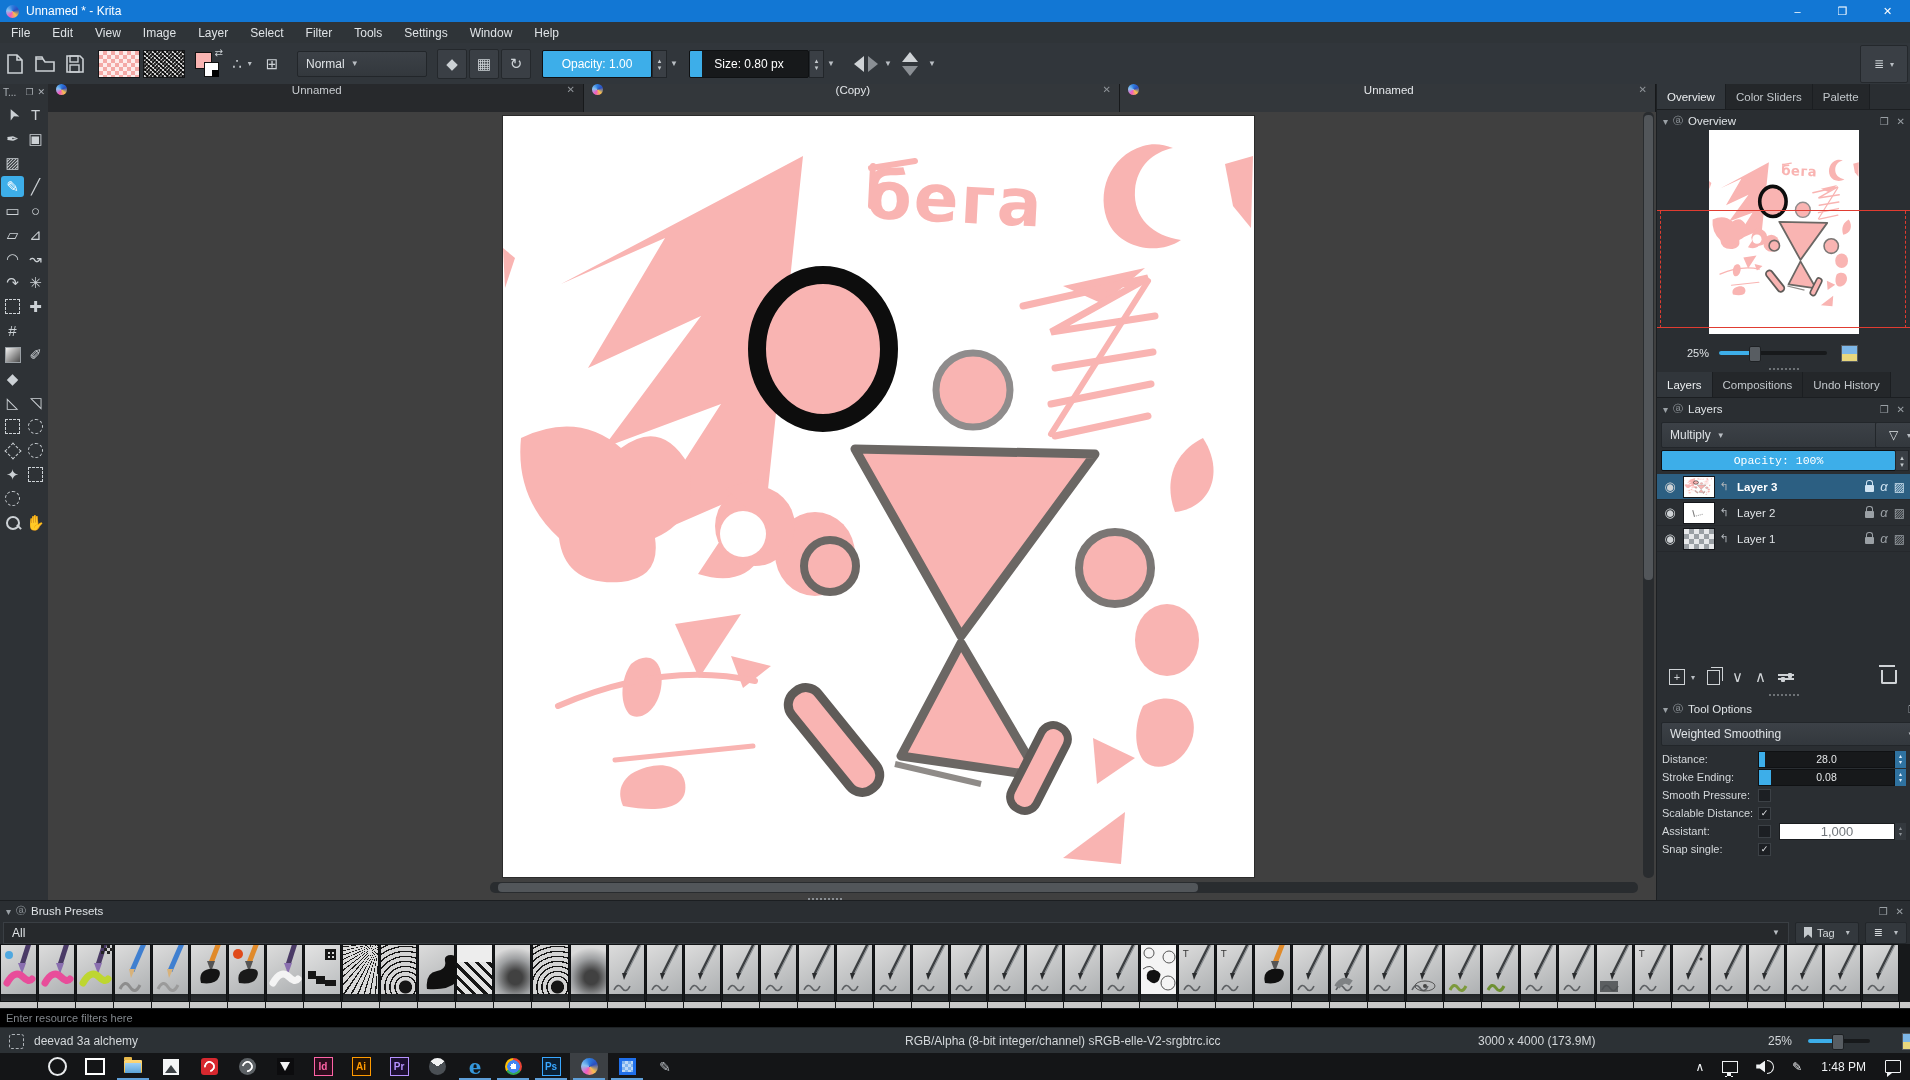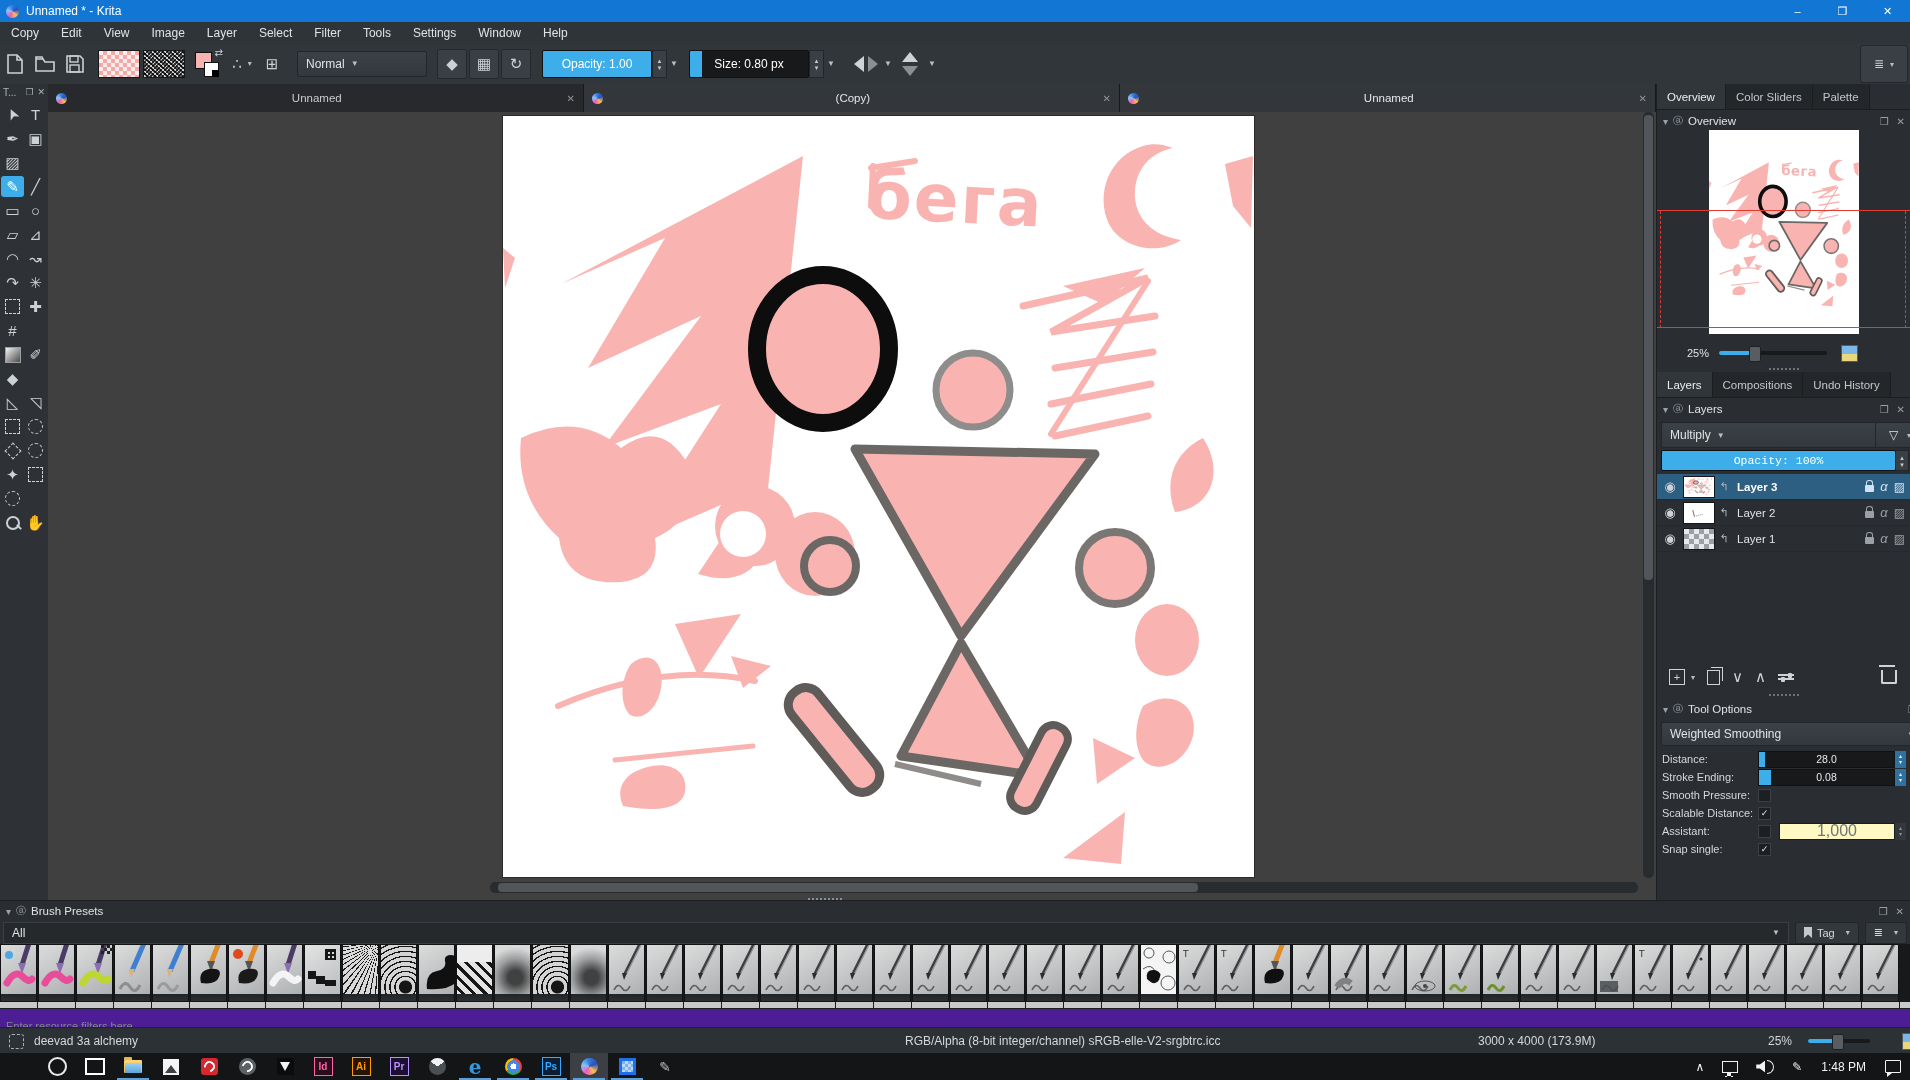--- a/index.html
+++ b/index.html
@@ -59,21 +59,21 @@
   .tact{background:#3daee9;}
   .tact .tg{color:#fff;}
   .i-dsq{width:13px;height:13px;border:1.5px dashed #ccd1d5;}
   .i-dcirc{width:13px;height:13px;border:1.5px dashed #ccd1d5;border-radius:50%;}
   .i-ddia{width:10px;height:10px;border:1.5px dashed #ccd1d5;transform:rotate(45deg);}
   .i-grad{width:14px;height:14px;border:1px solid #9aa0a5;background:linear-gradient(135deg,#f2f2f2,#4a4a4a);}
   .i-mag{position:relative;width:10px;height:10px;border:2px solid #ccd1d5;border-radius:50%;}
   .i-mag::after{content:"";position:absolute;left:8px;top:8px;width:6px;height:2px;background:#ccd1d5;transform:rotate(45deg);}
   #docarea{position:absolute;left:48px;top:84px;width:1608px;height:816px;}
   #tabrow{height:28px;display:flex;background:#1f2225;border-bottom:1px solid #17191b;}
-  .dtab{flex:1;display:flex;align-items:center;background:#27292c;border-right:1px solid #17191b;padding:0 8px;color:#c7cbcf;}
+  .dtab{flex:1;display:flex;background:#27292c;border-right:1px solid #17191b;padding:0 8px;color:#c7cbcf;}
   .dtab.act{background:#33373b;color:#e4e7ea;}
   .dtab .kdot{width:11px;height:11px;}
   .tlabel{flex:1;text-align:center;font-size:11.5px;}
   .tclose{font-size:10px;color:#8f9499;}
   #canvasarea{position:absolute;left:0;top:28px;width:1608px;height:788px;background:#404040;}
   #page{position:absolute;left:455px;top:4px;width:751px;height:761px;background:#fff;outline:1px solid #2b2b2b;}
   #vscroll{position:absolute;right:2px;top:0;width:11px;height:766px;background:#292c2f;border-radius:5px;}
   #vthumb{position:absolute;left:1px;top:3px;width:9px;height:465px;background:#52565a;border-radius:4px;}
   #hscroll{position:absolute;left:442px;bottom:7px;width:1148px;height:11px;background:#292c2f;border-radius:5px;}
   #hthumb{position:absolute;left:8px;top:1px;width:700px;height:9px;background:#52565a;border-radius:4px;}
@@ -135,21 +135,21 @@
   #to-smooth{position:absolute;left:4px;top:638px;width:245px;justify-content:space-between;height:22px;}
   #to-fields{position:absolute;left:0;top:666px;width:254px;}
   .frow{display:flex;align-items:center;height:18px;padding:0 5px;font-size:11px;color:#d4d8db;}
   .frow .flab{flex:0 0 96px;}
   .fslider{position:relative;flex:1;height:15px;background:#17191b;border:1px solid #0f1113;display:flex;align-items:center;justify-content:center;font-size:10.5px;color:#e6e8ea;}
   .fslider .sfill{position:absolute;left:0;top:0;bottom:0;background:#3daee9;}
   .fslider .sval{position:relative;z-index:2;}
   .fspin{width:11px;height:17px;background:#2f72a0;display:flex;flex-direction:column;align-items:center;justify-content:center;color:#dfeefb;}
   .fspin span{font-size:6px;line-height:6px;}
   .cbox{width:11px;height:11px;background:#1c1f23;border:1px solid #3c4146;display:flex;align-items:center;justify-content:center;font-size:9px;color:#e6e8ea;}
-  .dis-field{flex:1;height:15px;background:#fef9c3;border:1px solid #1a1d20;color:#71767b;display:flex;align-items:center;justify-content:center;font-size:16px;margin-left:8px;}
+  .dis-field{flex:1;height:15px;background:#ffffff;border:1px solid #1a1d20;color:#71767b;display:flex;align-items:center;justify-content:center;font-size:13px;margin-left:8px;}
   .dspin{width:11px;height:17px;background:#33383d;display:flex;flex-direction:column;align-items:center;justify-content:center;color:#8a8f94;}
   .dspin span{font-size:6px;line-height:6px;}
   
   #presets{position:absolute;left:0;top:900px;width:1910px;height:127px;background:#2a2e32;border-top:1px solid #1b1e21;}
   #pr-head{height:20px;display:flex;align-items:center;padding:0 6px;font-size:11.5px;}
   #pr-head .ic{color:#9aa0a5;margin-right:5px;font-size:10px;}
   #pr-head .rt{margin-left:auto;display:flex;gap:8px;color:#9aa0a5;font-size:10px;}
   #pr-filterrow{height:23px;display:flex;align-items:center;padding:0 3px;gap:6px;}
   #pr-select{flex:1;height:20px;background:#26292c;border:1px solid #3a3f44;display:flex;align-items:center;padding:0 8px;}
   #pr-select .caret{margin-left:auto;}
@@ -162,21 +162,21 @@
      background:linear-gradient(#222527,#2c2f32) , linear-gradient(#222527,#2c2f32);}
   .bt.k-doodle{background:#f4f4f4;}
   .bt.tx-pixel{background:linear-gradient(150deg,#e3e3e3,#b4b7b9);}
   .bt.tx-fur{background:repeating-conic-gradient(from 160deg at 105% -5%,#1b1b1b 0 1.5deg,#d9d9d9 1.5deg 6deg);}
   .bt.tx-dots{background:radial-gradient(circle at 70% 75%,#161616 0 6px,transparent 7px),
       repeating-radial-gradient(circle at 70% 75%,#161616 0 1.2px,#d4d4d4 1.3px 5px);}
   .bt.tx-stripes{background:linear-gradient(#ededed 0 30%,transparent 30%),
       repeating-linear-gradient(45deg,#161616 0 3px,#e3e3e3 3px 8px);}
   .bt.tx-soft{background:radial-gradient(circle at 58% 58%,#414141 0 7px,#9d9fa1 19px,#dadada 30px);}
   #pr-sliver{height:6px;background:repeating-linear-gradient(90deg,#c9c9c9 0 37px,#17191b 37px 38px);}
-  #pr-filterinput{height:18px;display:flex;align-items:center;padding:8px 6px;color:#82878c;font-size:11px;background:#4c1d95;border-top:1px solid #1b1e21;}
+  #pr-filterinput{height:18px;display:flex;align-items:center;padding:0 6px;color:#82878c;font-size:11px;background:#000000;border-top:1px solid #1b1e21;}
   
   #statusbar{position:absolute;left:0;top:1027px;width:1910px;height:26px;background:#2c3135;border-top:1px solid #1f2326;display:flex;align-items:center;font-size:12px;color:#d4d8db;}
   #sel-ic{width:13px;height:13px;border:1.5px dashed #aeb3b8;border-radius:3px;margin:0 10px 0 9px;}
   #sb-brush{width:300px;}
   #sb-color{position:absolute;left:905px;}
   #sb-size{position:absolute;left:1478px;}
   #sb-zoom{position:absolute;left:1768px;}
   #sb-slider{position:absolute;left:1808px;top:11px;width:62px;}
   #sb-imgbtn{position:absolute;left:1888px;top:5px;}
   
@@ -233,21 +233,21 @@
     <span class="kdot"></span>
     <span id="title-text">Unnamed * - Krita</span>
     <div id="wincontrols">
       <span class="wbtn">–</span>
       <span class="wbtn">❐</span>
       <span class="wbtn">✕</span>
     </div>
   </div>
 
   <div id="menubar">
-      <span class="mi">Copy</span>
+      <span class="mi">File</span>
       <span class="mi">Edit</span>
       <span class="mi">View</span>
       <span class="mi">Image</span>
       <span class="mi">Layer</span>
       <span class="mi">Select</span>
       <span class="mi">Filter</span>
       <span class="mi">Tools</span>
       <span class="mi">Settings</span>
       <span class="mi">Window</span>
       <span class="mi">Help</span>

